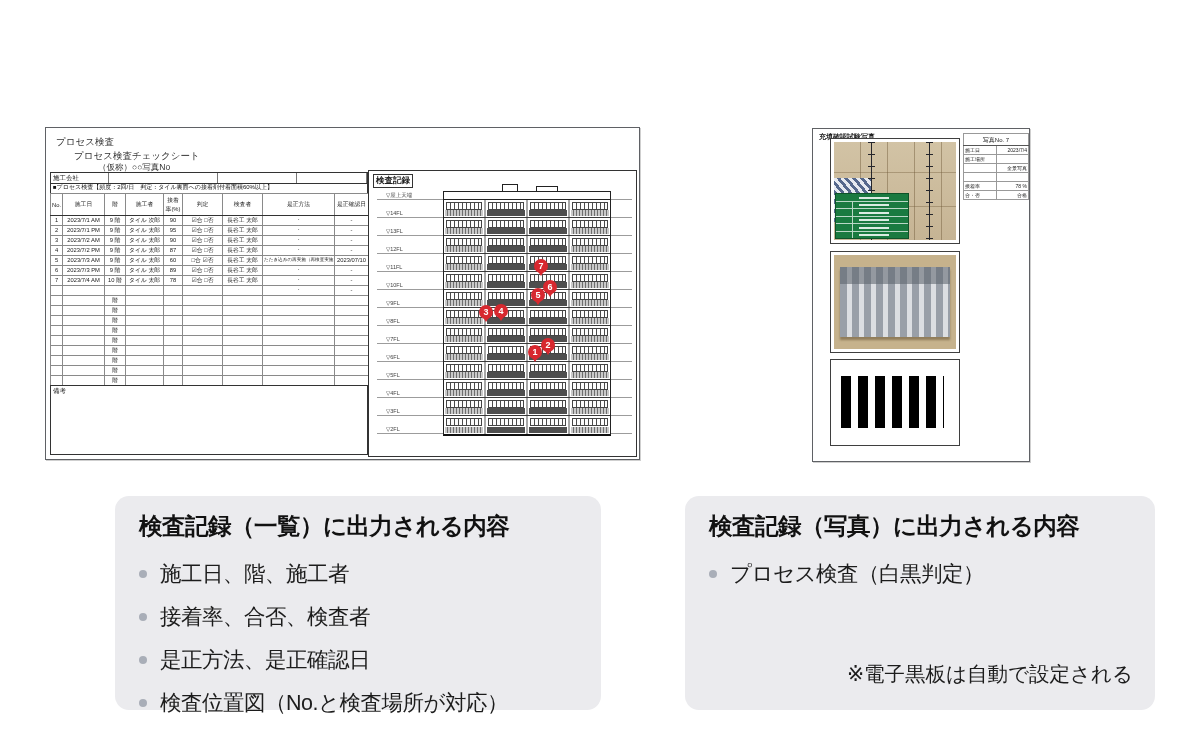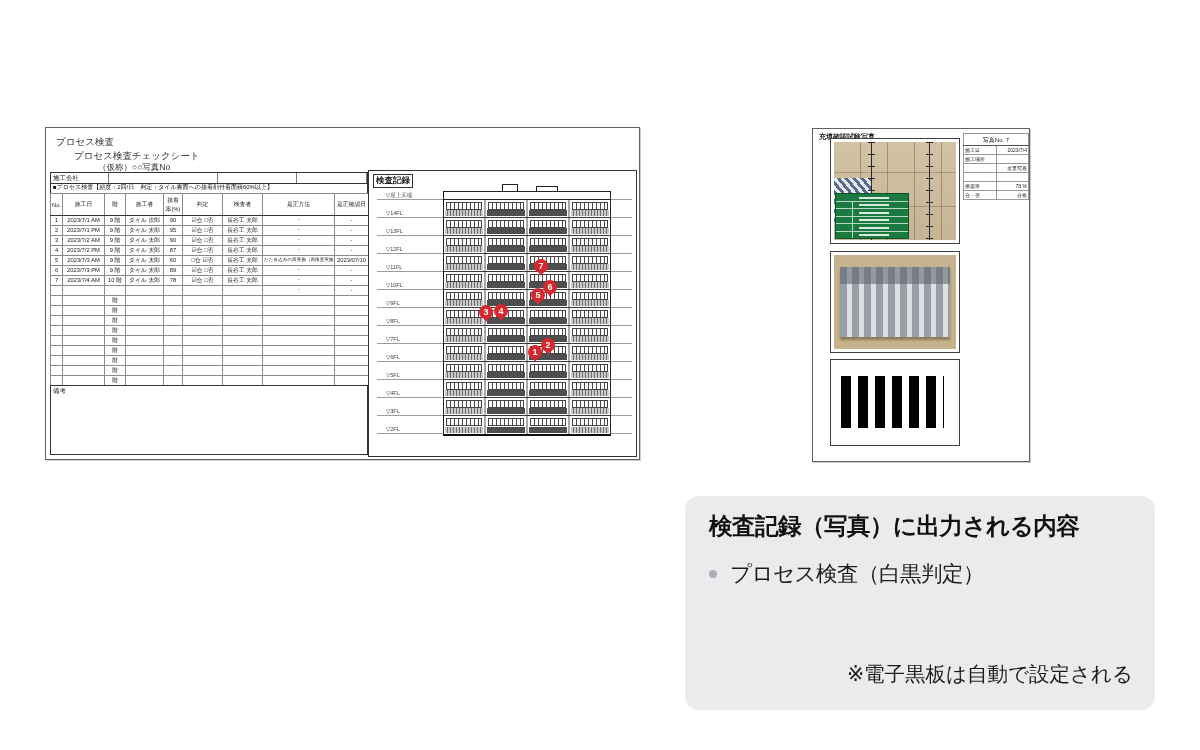--- a/index.html
+++ b/index.html
@@ -724,20 +724,41 @@
       </div>
     </div>
 
     <div id="pf3" class="photo-frame">
       <div class="ph ph-bw">
         <div class="stripes"></div>
       </div>
     </div>
   </div>
 
+  <div id="left-box" class="gray-box" style="background: rgb(235, 235, 238);">
+    <div class="gb-heading">検査記録（一覧）に出力される内容</div>
+    <ul class="gb-list">
+      <li>
+          <span class="dot"></span>
+          <span class="gb-text">施工日、階、施工者</span>
+        </li>
+      <li>
+          <span class="dot"></span>
+          <span class="gb-text">接着率、合否、検査者</span>
+        </li>
+      <li>
+          <span class="dot"></span>
+          <span class="gb-text">是正方法、是正確認日</span>
+        </li>
+      <li>
+          <span class="dot"></span>
+          <span class="gb-text">検査位置図（No.と検査場所が対応）</span>
+        </li>
+    </ul>
+  </div>
 
   <div id="right-box" class="gray-box" style="background: rgb(235, 235, 238);">
     <div class="gb-heading">検査記録（写真）に出力される内容</div>
     <ul class="gb-list">
       <li>
           <span class="dot"></span>
           <span class="gb-text">プロセス検査（白黒判定）</span>
         </li>
     </ul>
     <div class="gb-note">※電子黒板は自動で設定される</div>

